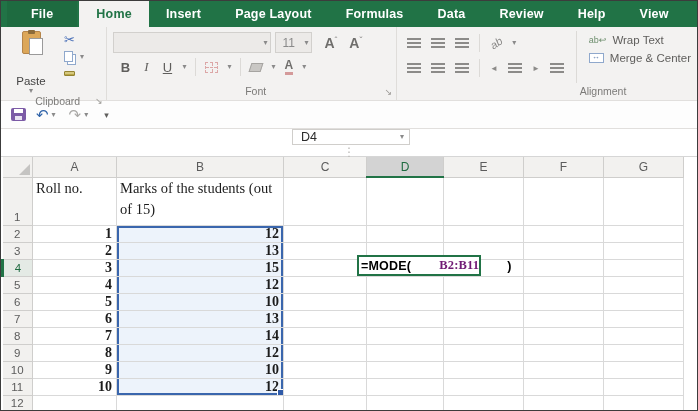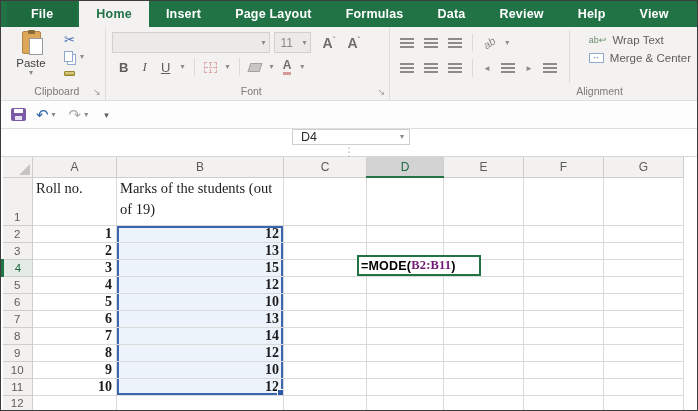--- a/index.html
+++ b/index.html
@@ -24,21 +24,21 @@
 
   
   .g-clip { width:107px; }
   .paste { display:flex; flex-direction:column; align-items:center; width:48px; }
   .clip-icon { position:relative; width:19px; height:23px; background:#dca759; border:1px solid #b5854a;
                border-radius:2px; }
   .clip-icon::before { content:""; position:absolute; top:-2px; left:5px; width:7px; height:4px;
                background:#8c6b3a; border-radius:1px; }
   .clip-icon::after { content:""; position:absolute; right:-3px; bottom:-2px; width:12px; height:15px;
                background:#fff; border:1px solid #9a9a9a; }
-  .paste-label { font-size:11.5px; color:#444; margin-top:3px; }
+  .paste-label { font-size:11.5px; color:#444; margin-top:21px; }
   .clip-mini { display:flex; flex-direction:column; justify-content:flex-start; gap:4px; margin-left:9px; padding-top:2px; }
   .mini-row { display:flex; align-items:center; gap:4px; height:13px; }
   .cut-icon { color:#4a70b8; font-size:13px; line-height:1; }
   .copy-icon { width:9px; height:11px; border:1px solid #8fa8cc; background:#fff;
                box-shadow:3px 3px 0 -1px #fff, 3px 3px 0 0 #8fa8cc; margin-right:3px; }
   .painter-icon { width:11px; height:5px; background:#b9a646; border:1px solid #948433; border-radius:1px;
                box-shadow:inset 0 2px 0 #d6c97e; }
   .caret { font-size:8px; color:#8a8a8a; line-height:1; }
 
   
@@ -67,21 +67,21 @@
   .g-align { flex:1; border-right:none; }
   .g-align .rg-content { flex-direction:row; gap:0; padding-left:10px; }
   .al-left { display:flex; flex-direction:column; gap:7px; padding-top:3px; }
   .al-row { display:flex; align-items:center; gap:10px; }
   .bars { width:14px; height:10px;
           background:linear-gradient(to bottom,#8c8b89 0 2px,transparent 2px 4px,#8c8b89 4px 6px,transparent 6px 8px,#8c8b89 8px 10px); }
   .orient { font-size:11px; color:#8a8988; transform:rotate(-35deg); font-style:italic; }
   .ind-arrow { font-size:8px; color:#8c8b89; }
   .al-right { display:flex; flex-direction:column; gap:6px; padding-left:12px; margin-left:12px;
               border-left:1px solid #dcdad7; padding-top:3px; white-space:nowrap; }
-  .al-opt { display:flex; align-items:center; gap:6px; font-size:11.5px; color:#5f5e5c;margin-left:7px; }
+  .al-opt { display:flex; align-items:center; gap:6px; font-size:11.5px; color:#5f5e5c; }
   .wrap-ab { font-size:9px; color:#6f8f6f; line-height:1; }
   .merge-icon { width:15px; height:10px; border:1px solid #8fa8cc; background:#fff; position:relative; }
   .merge-icon::after { content:"\2194"; position:absolute; left:2px; top:-2px; font-size:8px; color:#5f7eae; }
   .align-label-text { transform:translateX(52px); }
 
   
   .qat { height:28px; background:#fdfdfd; border-bottom:1px solid #e1dfdd; display:flex;
          align-items:center; gap:7px; padding-left:10px; }
   .save-icon { width:15px; height:13px; background:#7b5aa6; border-radius:2px; position:relative; }
   .save-icon::before { content:""; position:absolute; top:1px; left:3px; right:3px; height:4px; background:#fff; }
@@ -127,21 +127,21 @@
   .grid td.num { text-align:right; padding-right:4px; font-weight:600; font-size:14px; }
   .sel { background:#edf3fb; box-shadow:inset 2px 0 0 #3a66ad, inset -2px 0 0 #3a66ad; }
   .sel.sel-top { box-shadow:inset 2px 0 0 #3a66ad, inset -2px 0 0 #3a66ad, inset 0 2px 0 #3a66ad; }
   .sel.sel-bot { box-shadow:inset 2px 0 0 #3a66ad, inset -2px 0 0 #3a66ad, inset 0 -2px 0 #3a66ad;
                  position:relative; }
   .sel.sel-bot::after { content:""; position:absolute; right:-1px; bottom:-1px; width:5px; height:5px;
                  background:#2f5aa8; border:1px solid #fff; z-index:2; }
 
   .editbox { position:absolute; left:356px; top:98px; width:124px; height:21px; background:#fff;
              border:2px solid #217346; display:flex; align-items:center; padding-left:2px;
-             font-size:12.5px; font-weight:700; letter-spacing:.2px; z-index:3; }
+             font-size:12.5px; font-weight:700; letter-spacing:.2px; z-index:3;gap:28px; }
   .editbox .ref { color:#701a75;font-family:Liberation Serif, serif; }
 </style>
 </head>
 <body>
 
 <div id="app">
 
   <div class="tabbar">
     <div class="tab file">File</div>
     <div class="tab active">Home</div>
@@ -301,21 +301,21 @@
           <th class="active-col">D</th>
           <th>E</th>
           <th>F</th>
           <th>G</th>
         </tr>
       </thead>
       <tbody>
         <tr class="r1">
           <th class="rh">1</th>
           <td class="hdr">Roll no.</td>
-          <td class="hdr">Marks of the students (out of 19)</td>
+          <td class="hdr">Marks of the students (out of 15)</td>
           <td></td>
             <td></td>
           <td></td>
             <td></td>
           <td></td>
         </tr>
         <tr class="rr">
           <th class="rh">2</th>
           <td class="num">1</td>
           <td class="num sel sel-top">12</td>

